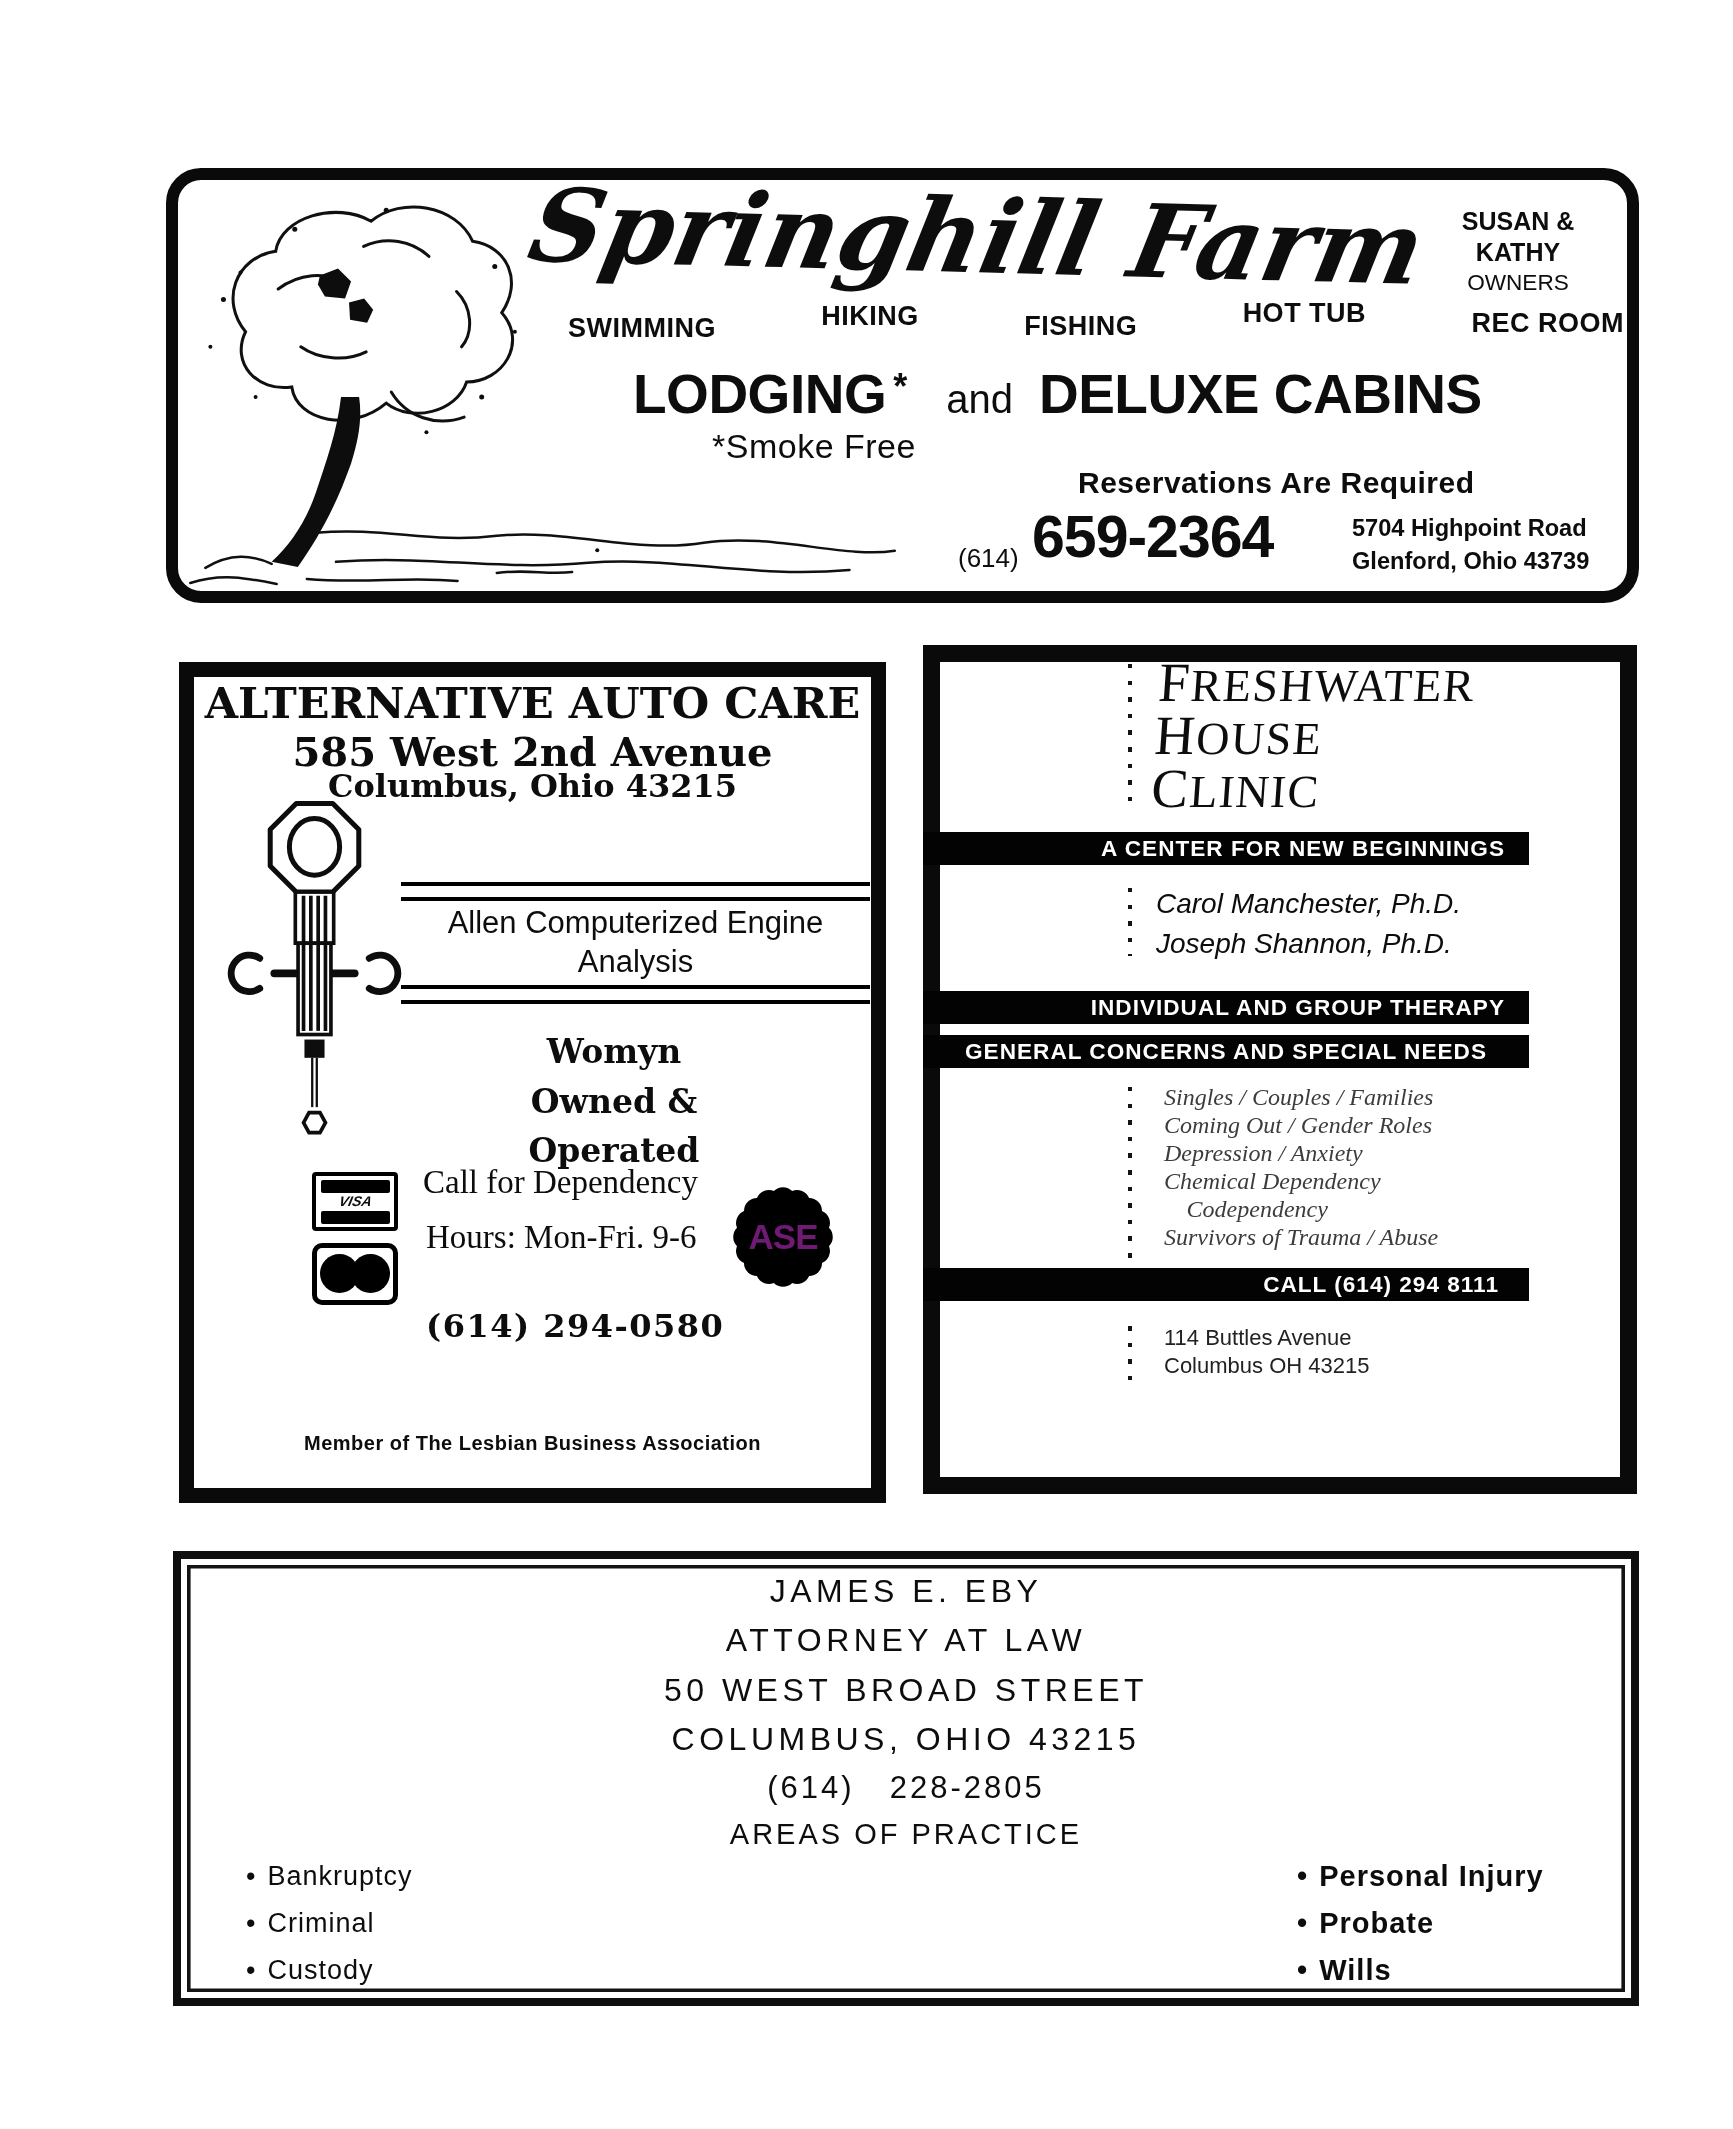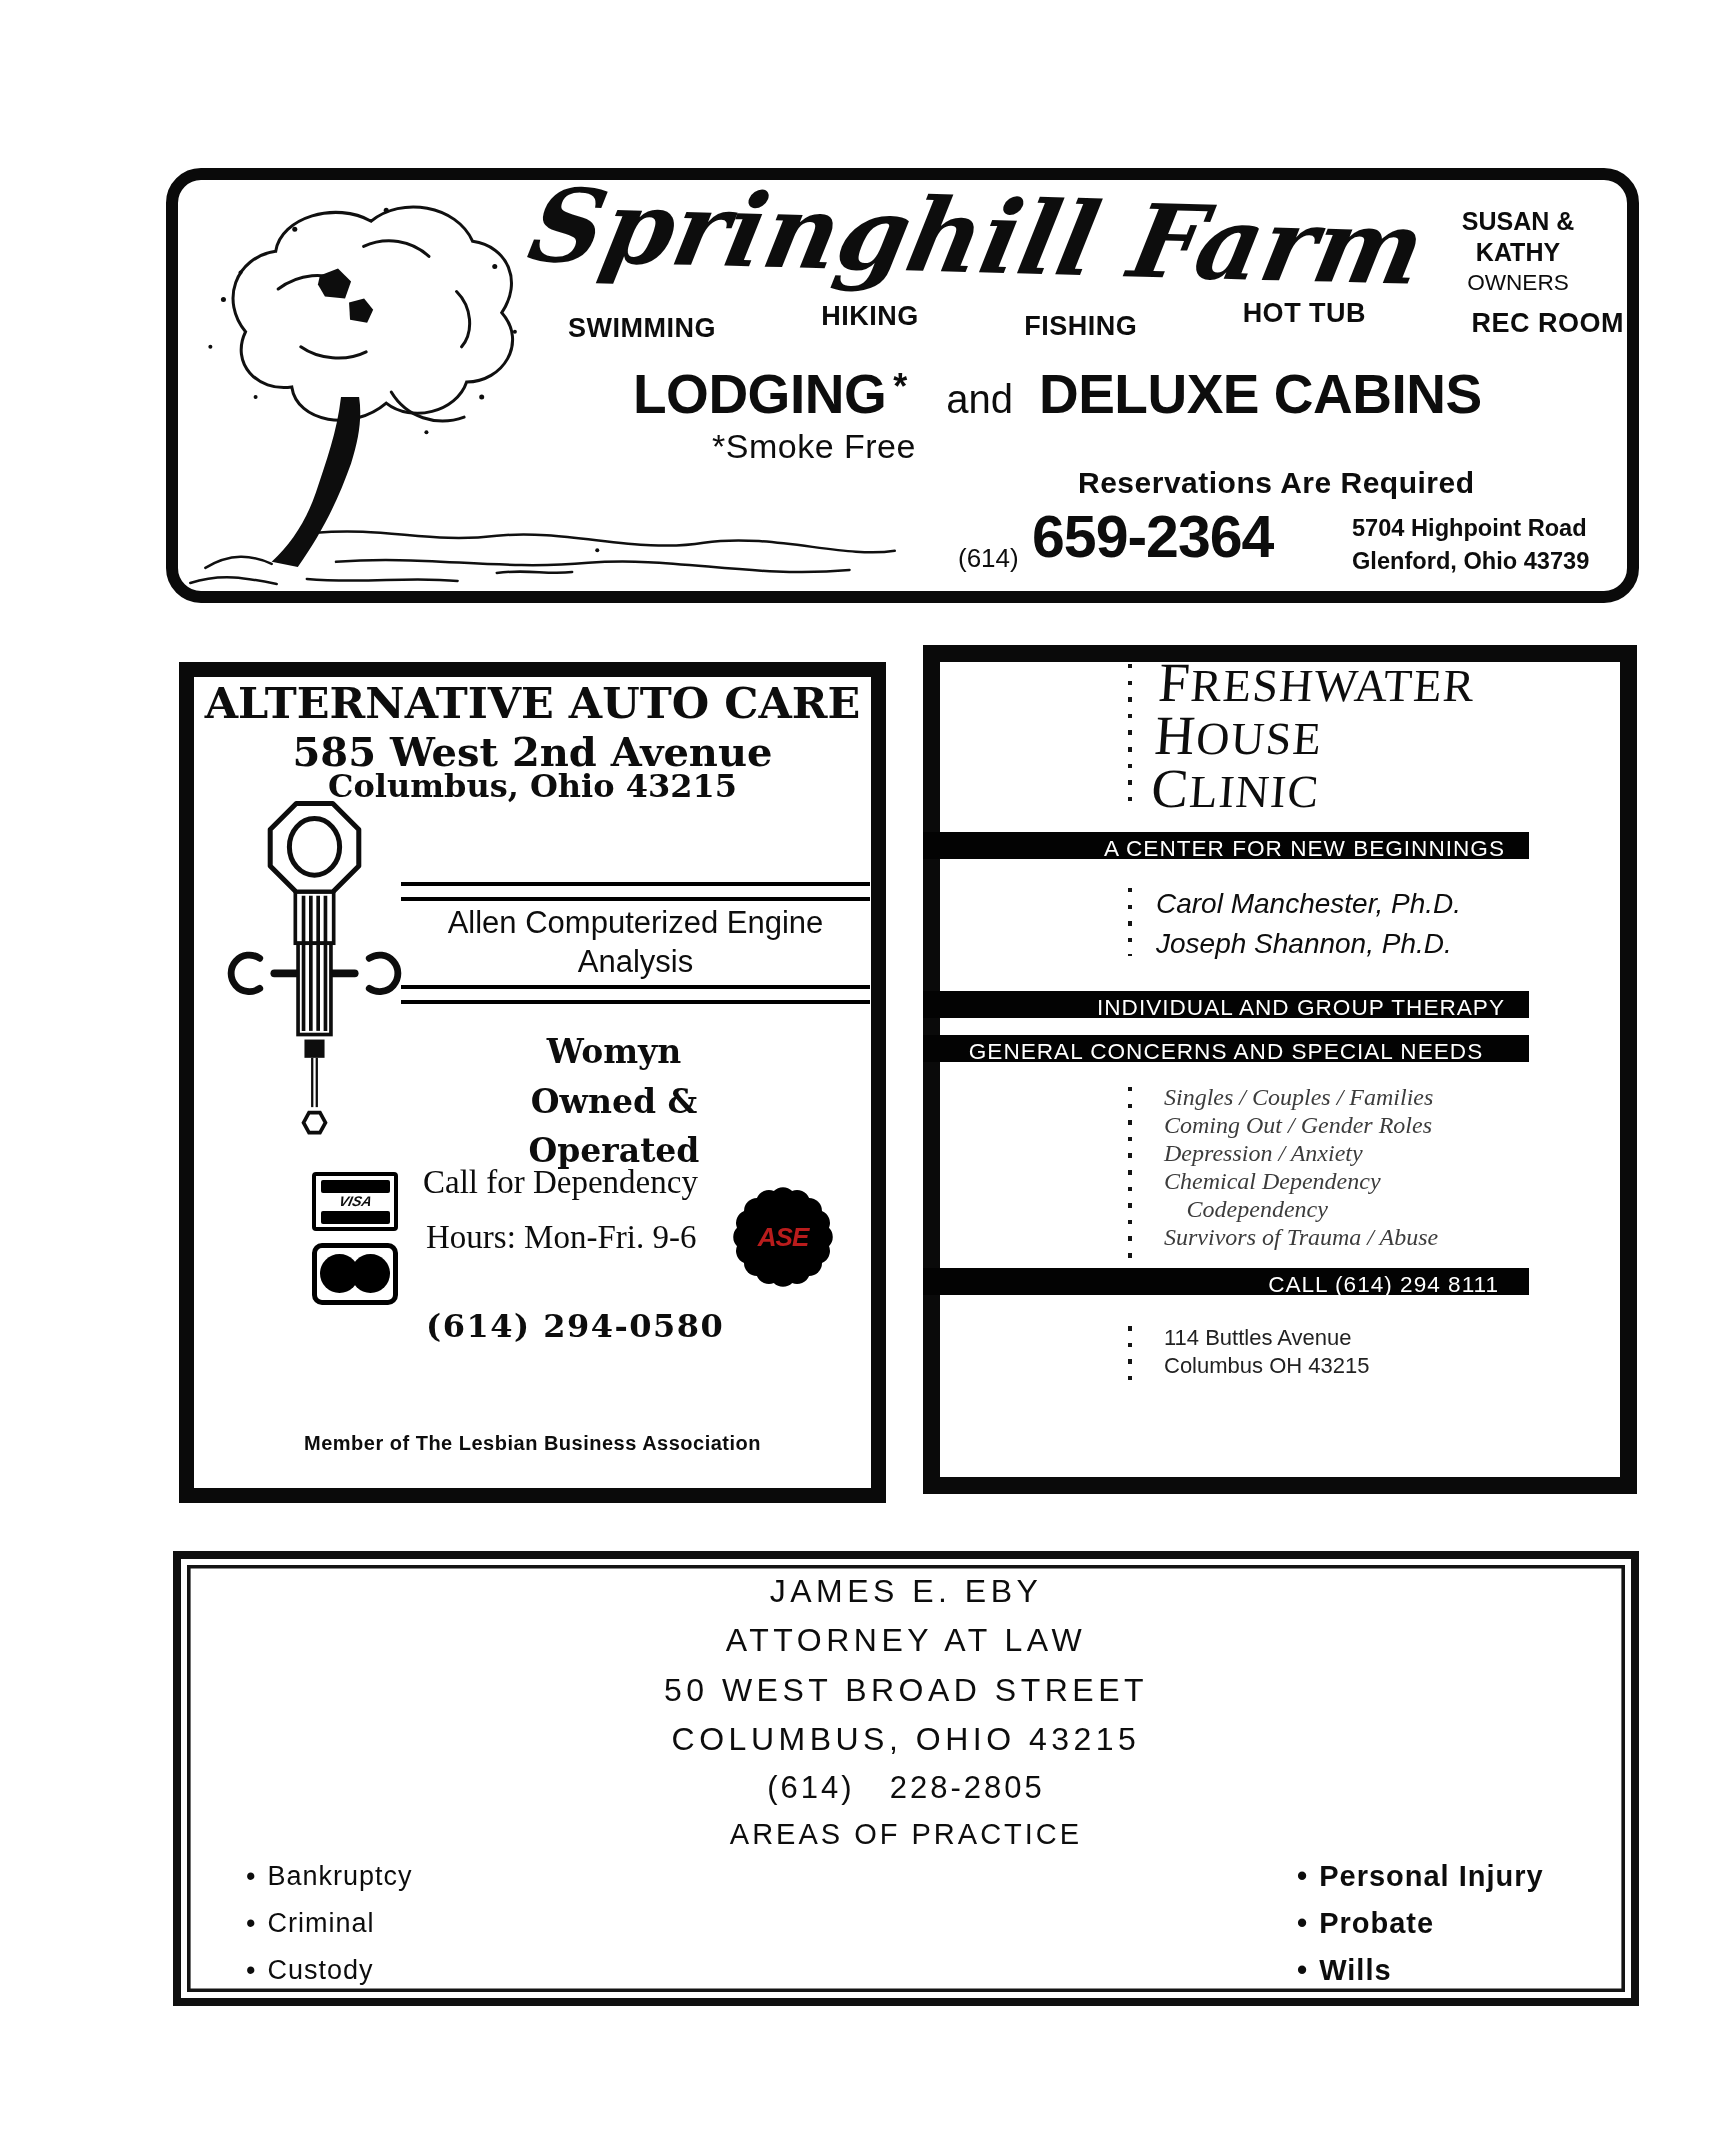--- a/index.html
+++ b/index.html
@@ -67,32 +67,32 @@
     border-radius:10px; box-sizing:border-box; }
   .mc .c1,.mc .c2 { position:absolute; top:6px; width:39px; height:39px;
     background:#000; border-radius:50%; }
   .mc .c1 { left:3px; } .mc .c2 { right:3px; }
   
   .ase { left:542px; top:513px; width:94px; height:94px; }
   .ase .sq { position:absolute; inset:8px; background:#000; border-radius:13px; }
   .ase .sq.r1 { transform:rotate(22.5deg);} .ase .sq.r2 { transform:rotate(45deg);}
   .ase .sq.r3 { transform:rotate(67.5deg);}
   .ase .txt { position:absolute; inset:0; display:flex; align-items:center;
-    justify-content:center; color:#b91c1c; font-weight:bold; font-style:italic;
-    font-size:26px; letter-spacing:-1px; }
+    justify-content:center; color:#701a75; font-weight:bold; 
+    font-size:35px; letter-spacing:-1px; }
 
   
   #clinic { left:923px; top:645px; width:714px; height:849px; border:17px solid #0a0a0a; }
   .cl-dotted { position:absolute; left:188px; width:3.5px;
     background:repeating-linear-gradient(to bottom,#141414 0 4.5px, transparent 4.5px 16.6px); }
   .cl-title { left:215px; top:-4px; font-family:"Liberation Serif",serif;
     font-size:46px; line-height:50px; letter-spacing:1.5px; transform:skewX(-4deg); }
   .cl-title div::first-letter { font-size:1.2em; }
-  .cl-bar { position:absolute; left:-17px; width:606px; height:27px; background:#030303;
-    color:#fff; font-weight:normal; font-size:22.6px; line-height:33px; letter-spacing:1px;
+  .cl-bar { position:absolute; left:-17px; width:606px; height:33px; background:#030303;
+    color:#fff; font-weight:bold; font-size:22.6px; line-height:33px; letter-spacing:1px;
     box-sizing:border-box; white-space:nowrap; }
   .cl-bar.right { text-align:right; padding-right:24px; }
   .cl-bar.center { text-align:center; }
   .cl-staff { left:216px; top:222px; font-style:italic; font-size:28px; line-height:40px; }
   .cl-services { left:224px; top:421px; font-family:"Liberation Serif",serif;
     font-style:italic; font-size:24px; line-height:28px; color:#3c3c3c; }
   .cl-services .indent { padding-left:22.6px; }
   .cl-addr { left:224px; top:662px; font-size:22px; line-height:28px; color:#222; }
 
   

